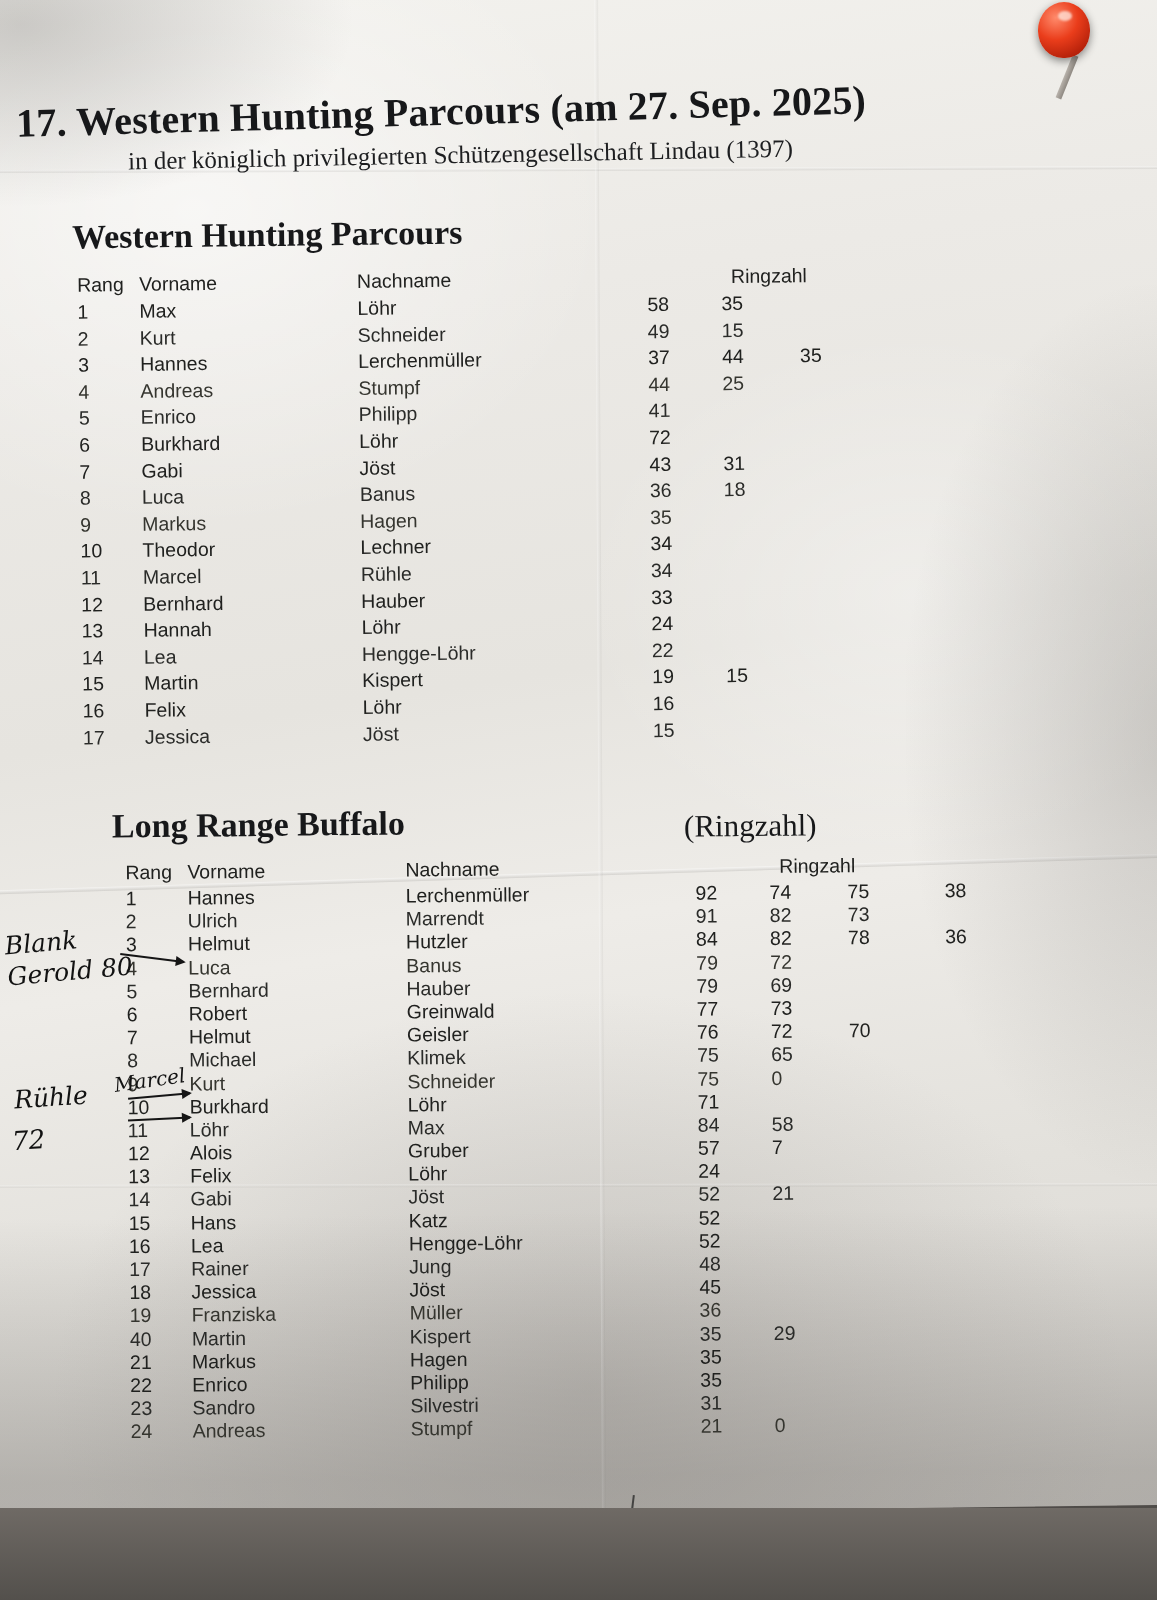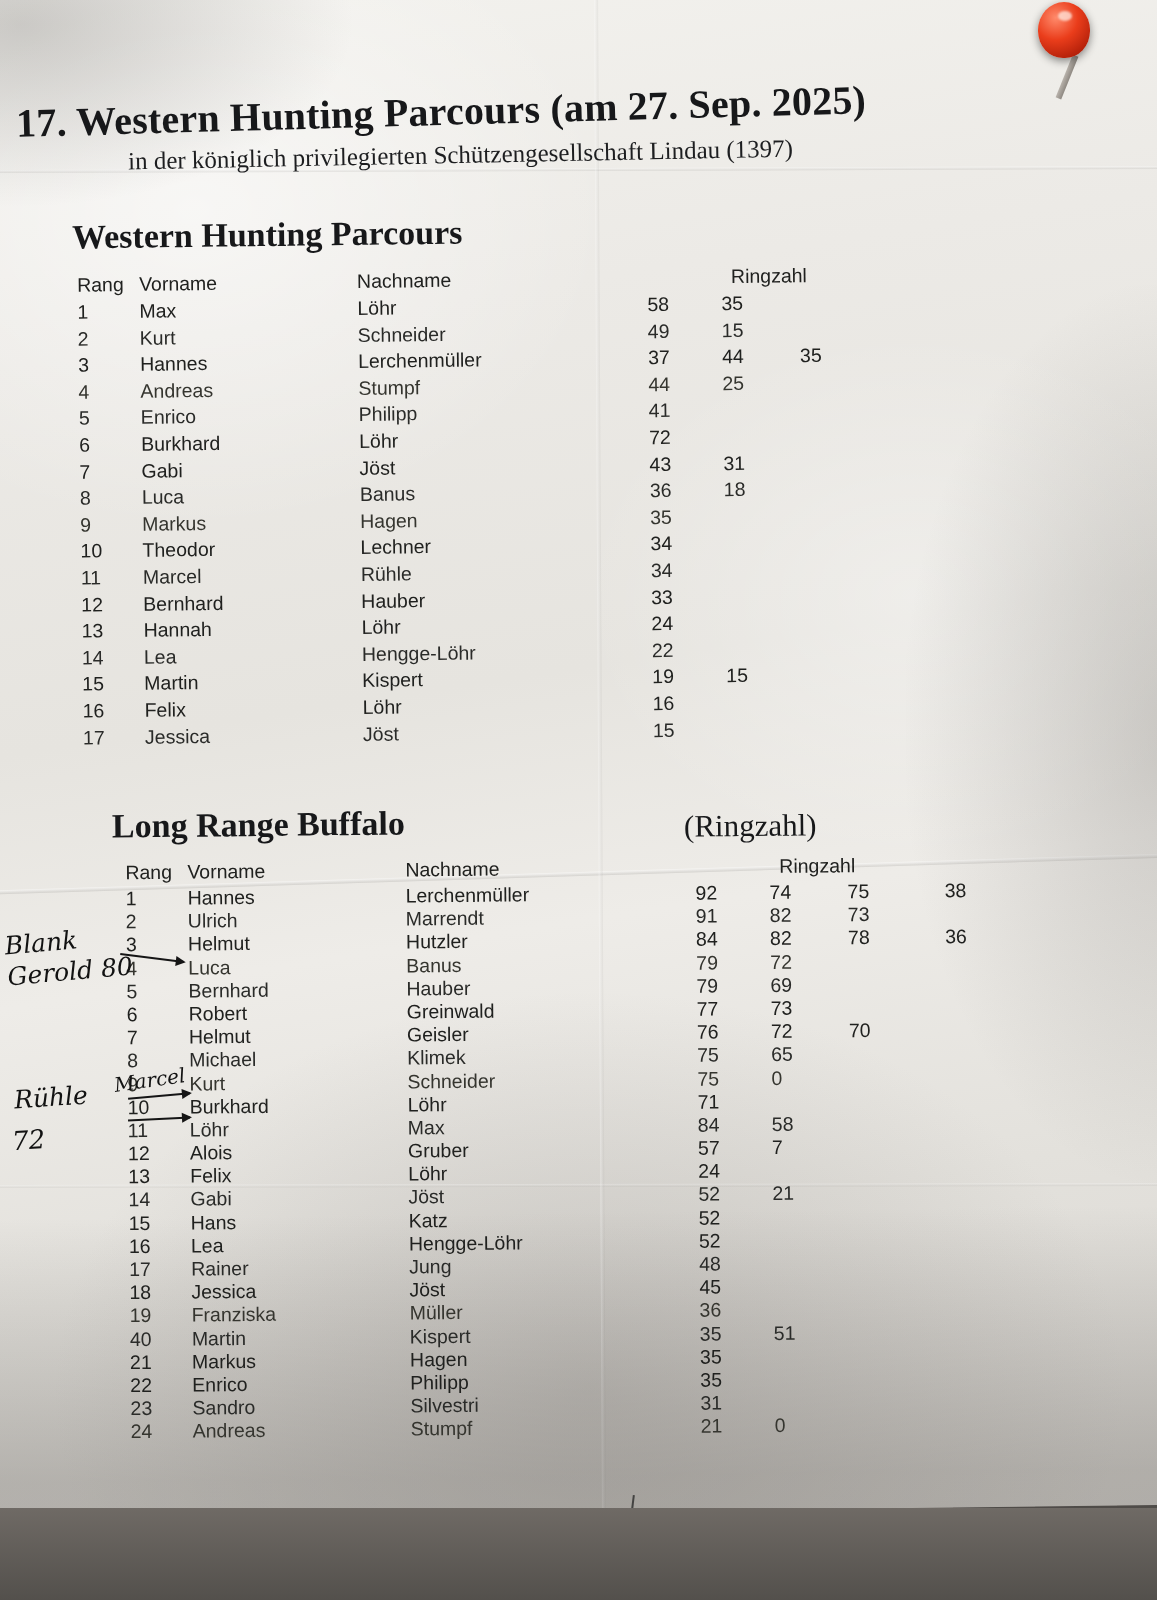--- a/index.html
+++ b/index.html
@@ -624,21 +624,21 @@
             <td class="c-r1 fade-b">36</td>
             <td class="c-r2 fade-b"></td>
             <td class="c-r3 fade-b"></td>
             <td class="c-r4 fade-b"></td>
           </tr>
           <tr>
             <td class="c-rang fade-a">40</td>
             <td class="c-vor fade-a">Martin</td>
             <td class="c-nach fade-a">Kispert</td>
             <td class="c-r1 fade-a">35</td>
-            <td class="c-r2 fade-a">51</td>
+            <td class="c-r2 fade-a">29</td>
             <td class="c-r3 fade-a"></td>
             <td class="c-r4 fade-a"></td>
           </tr>
           <tr>
             <td class="c-rang">21</td>
             <td class="c-vor">Markus</td>
             <td class="c-nach">Hagen</td>
             <td class="c-r1">35</td>
             <td class="c-r2"></td>
             <td class="c-r3"></td>

